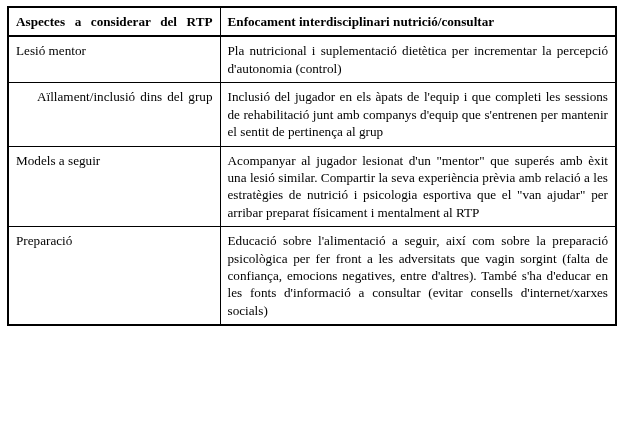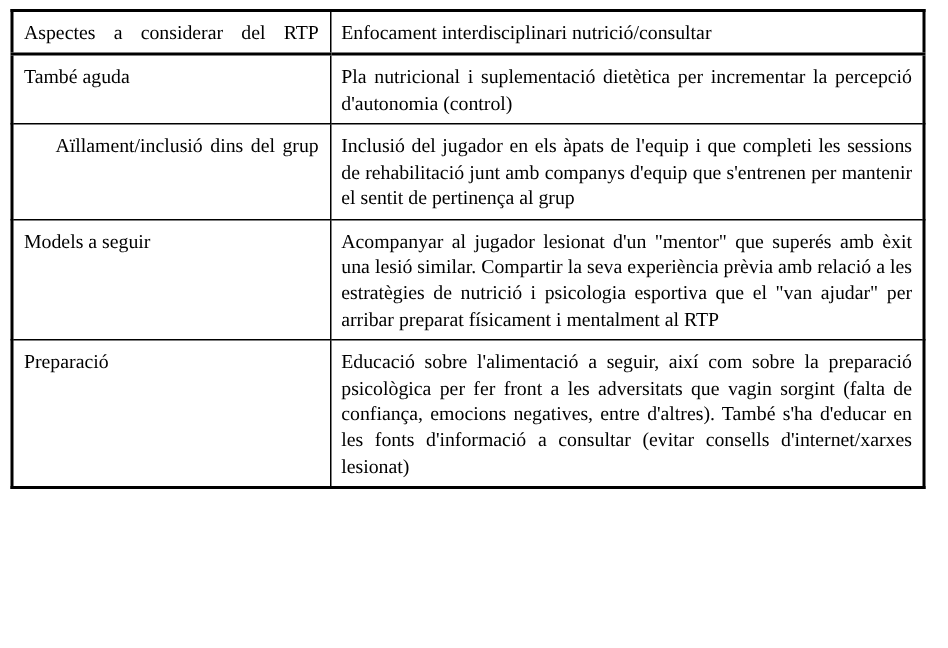--- a/index.html
+++ b/index.html
@@ -36,21 +36,21 @@
     border: 1px solid #000000;
     vertical-align: top;
     padding: 5px 7px 5px 7px;
     font-size: 13.2px;
     line-height: 1.32;
     text-align: justify;
     text-justify: inter-word;
     hyphens: none;
   }
   table.rtp-table thead th {
-    font-weight: normal;
+    font-weight: bold;
     border-bottom: 2px solid #000000;
     margin-left: 41px;
   }
   table.rtp-table thead th.head-left {
     text-align: justify;
     text-align-last: justify;
   }
   table.rtp-table thead th.head-right {
     text-align: left;
   }
@@ -80,30 +80,30 @@
       <col class="c2">
     </colgroup>
     <thead>
       <tr>
         <th class="head-left">Aspectes a considerar del RTP</th>
         <th class="head-right">Enfocament interdisciplinari nutrició/consultar</th>
       </tr>
     </thead>
     <tbody>
       <tr>
-        <td class="cell-aspect">També aguda</td>
+        <td class="cell-aspect">Lesió mentor</td>
         <td class="cell-detail last-left">Pla nutricional i suplementació dietètica per incrementar la percepció d'autonomia (control)</td>
       </tr>
       <tr>
         <td class="cell-aspect justify-all">Aïllament/inclusió dins del grup</td>
         <td class="cell-detail last-left">Inclusió del jugador en els àpats de l'equip i que completi les sessions de rehabilitació junt amb companys d'equip que s'entrenen per mantenir el sentit de pertinença al grup</td>
       </tr>
       <tr>
         <td class="cell-aspect">Models a seguir</td>
         <td class="cell-detail last-left">Acompanyar al jugador lesionat d'un "mentor" que superés amb èxit una lesió similar. Compartir la seva experiència prèvia amb relació a les estratègies de nutrició i psicologia esportiva que el "van ajudar" per arribar preparat físicament i mentalment al RTP</td>
       </tr>
       <tr>
         <td class="cell-aspect">Preparació</td>
-        <td class="cell-detail last-left">Educació sobre l'alimentació a seguir, així com sobre la preparació psicològica per fer front a les adversitats que vagin sorgint (falta de confiança, emocions negatives, entre d'altres). També s'ha d'educar en les fonts d'informació a consultar (evitar consells d'internet/xarxes lesionat)</td>
+        <td class="cell-detail last-left">Educació sobre l'alimentació a seguir, així com sobre la preparació psicològica per fer front a les adversitats que vagin sorgint (falta de confiança, emocions negatives, entre d'altres). També s'ha d'educar en les fonts d'informació a consultar (evitar consells d'internet/xarxes socials)</td>
       </tr>
     </tbody>
   </table>
 </div>
 
 </body></html>

